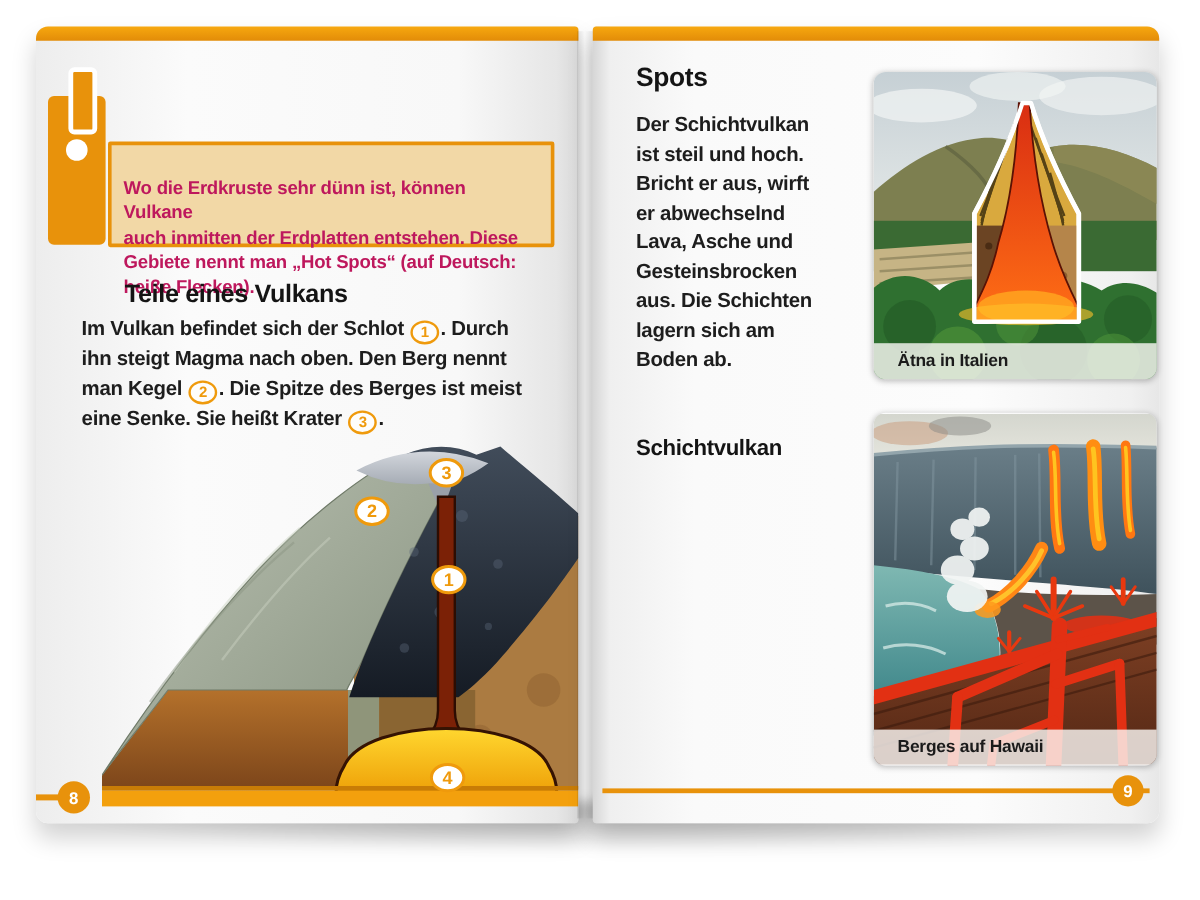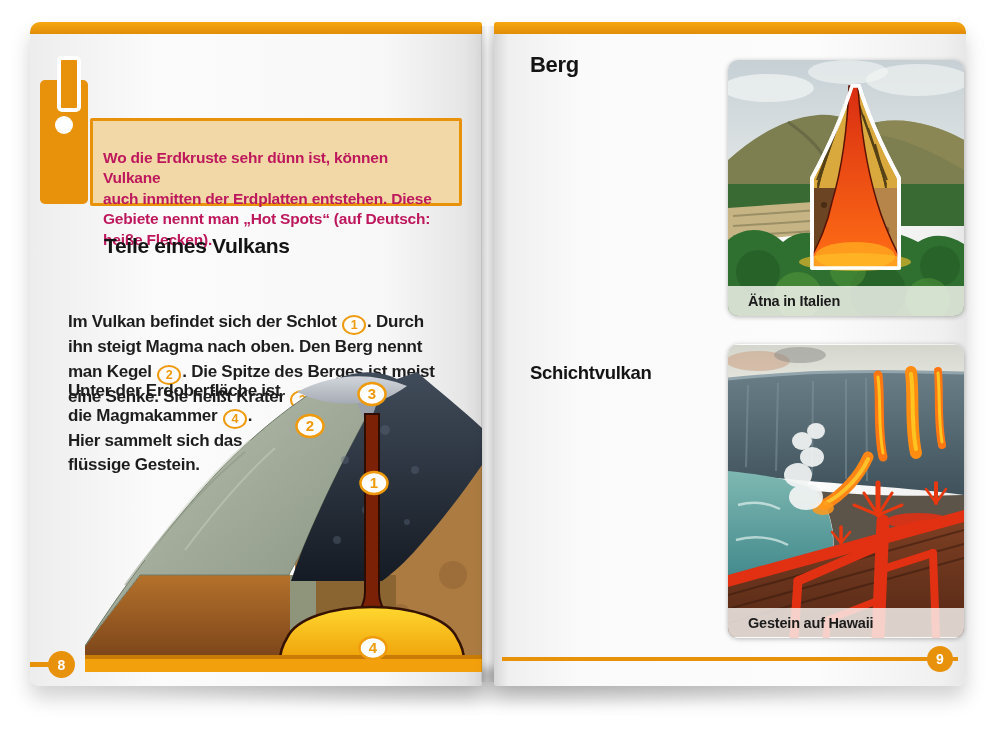--- a/index.html
+++ b/index.html
@@ -80,29 +80,25 @@
 
     <div class="tip-box">
       <span>Wo die Erdkruste sehr dünn ist, können Vulkane
 auch inmitten der Erdplatten entstehen. Diese
 Gebiete nennt man „Hot Spots“ (auf Deutsch:
 heiße Flecken).</span>
     </div>
 
     <h2 class="h-big" style="left:38px;top:212px;margin-left:36px;">Teile eines Vulkans</h2>
 
-    <p class="body-txt" style="left:38px;top:240px;width:410px;margin-top:48px;"><span>Im Vulkan befindet sich der Schlot </span><span class="badge">1</span><span>. Durch
+    <p class="body-txt" style="left:38px;top:240px;width:410px;"><span>Im Vulkan befindet sich der Schlot </span><span class="badge">1</span><span>. Durch
 ihn steigt Magma nach oben. Den Berg nennt
 man Kegel </span><span class="badge">2</span><span>. Die Spitze des Berges ist meist
 eine Senke. Sie heißt Krater </span><span class="badge">3</span><span>.</span></p>
 
-    <p class="body-txt" style="left:38px;top:357px;width:290px;"><span>Unter der Erdoberfläche ist
-die Magmakammer </span><span class="badge">4</span><span>.
-Hier sammelt sich das
-flüssige Gestein.</span></p>
 
     <svg class="volcano" viewBox="0 0 397 312">
       <defs>
         <linearGradient id="gBrown" x1="0" y1="0" x2="0" y2="1">
             <stop offset="0" stop-color="#b4712b"></stop>
             <stop offset="1" stop-color="#7c451a"></stop>
           </linearGradient>
         <linearGradient id="gSlope" x1="0" y1="0" x2="1" y2="1">
             <stop offset="0" stop-color="#bcc3b4"></stop>
             <stop offset="1" stop-color="#86917e"></stop>
@@ -168,21 +164,30 @@
     <div class="pn-circle pn-left-circle">
       <span>8</span>
     </div>
   </section>
 
   <div class="spine"></div>
 
   <section class="page page-right">
     <div class="topbar"></div>
 
-    <h2 class="h-big" style="left:36px;top:30px;font-size:22px;">Berg</h2>
+    <h2 class="h-big" style="left:36px;top:30px;font-size:22px;">Spots</h2>
+    <p class="body-txt" style="left:36px;top:70px;width:194px;">Der Schichtvulkan
+ist steil und hoch.
+Bricht er aus, wirft
+er abwechselnd
+Lava, Asche und
+Gesteinsbrocken
+aus. Die Schichten
+lagern sich am
+Boden ab.</p>
 
     <h3 class="h-sub" style="left:36px;top:340px;">Schichtvulkan</h3>
 
     <figure class="fig fig-etna" style="margin:0;">
       <svg viewBox="0 0 236 256">
         <defs>
           <linearGradient id="gSky" x1="0" y1="0" x2="0" y2="1">
               <stop offset="0" stop-color="#c6d0d5"></stop>
               <stop offset="1" stop-color="#e6eae9"></stop>
             </linearGradient>
@@ -318,21 +323,21 @@
             <path d="M150,170 L126,160" stroke-width="3"></path>
             <path d="M150,170 L174,160" stroke-width="3"></path>
           <path d="M208,158 L208,138" stroke-width="4"></path>
             <path d="M208,158 L198,144" stroke-width="2.5"></path>
             <path d="M208,158 L218,144" stroke-width="2.5"></path>
           <path d="M113,198 L113,182" stroke-width="3.5"></path>
             <path d="M113,198 L104,187" stroke-width="2.5"></path>
             <path d="M113,198 L122,187" stroke-width="2.5"></path>
         </g>
       </svg>
-      <figcaption>Gestein auf Hawaii</figcaption>
+      <figcaption>Berges auf Hawaii</figcaption>
     </figure>
 
     <div class="pn-dash pn-right-line"></div>
     <div class="pn-circle pn-right-circle">
       <span>9</span>
     </div>
   </section>
 </div>
 
 </body></html>

